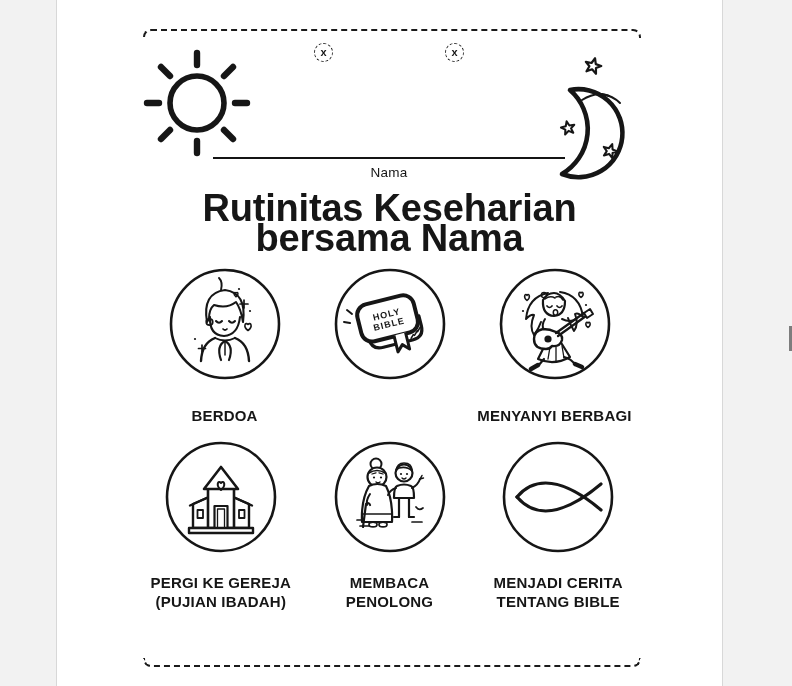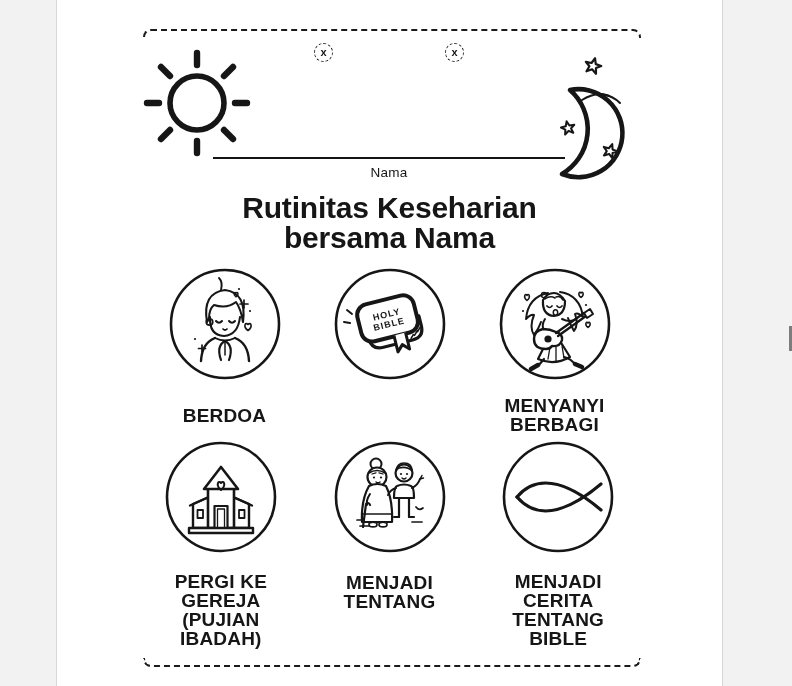--- a/index.html
+++ b/index.html
@@ -15,28 +15,28 @@
             border-radius:0 0 8px 8px;}
   .cutmark{position:absolute;width:19px;height:19px;border:1.6px dashed #222;border-radius:50%;
            display:flex;align-items:center;justify-content:center;font-size:11px;font-weight:700;
            line-height:1;box-sizing:border-box;top:43px;}
   .cutmark.m1{left:257px;} .cutmark.m2{left:388px;}
   .sun{position:absolute;left:82px;top:45px;}
   .moon{position:absolute;left:483px;top:50px;}
   .name-line{position:absolute;left:156px;top:157px;width:352px;border-top:2.5px solid #141414;}
   .name-label{position:absolute;left:156px;top:165px;width:352px;text-align:center;
               font-size:13.5px;font-weight:400;letter-spacing:.3px;}
-  .title{position:absolute;top:193px;left:0;right:0;text-align:center;font-size:30px;
+  .title{position:absolute;top:193px;left:0;right:0;text-align:center;font-size:38px;
          font-weight:800;letter-spacing:-.2px;line-height:30px;}
   .row{position:absolute;left:50%;transform:translateX(-50%);width:490px;display:flex;
        justify-content:space-between;}
   .row1{top:267px;} .row2{top:440px;gap:16px;}
   .cell{width:160px;display:flex;flex-direction:column;align-items:center;}
   .activity-label{margin-top:14px;min-height:40px;display:flex;flex-direction:column;
-                  justify-content:center;text-align:center;font-size:19px;font-weight:700;
+                  justify-content:center;text-align:center;font-size:15px;font-weight:700;
                   letter-spacing:.2px;line-height:19px;}
   .row2 .activity-label{margin-top:18px;}
   svg{display:block;}
   .ink{stroke:#161616;fill:none;stroke-linecap:round;stroke-linejoin:round;}
   .scroll-thumb{position:absolute;right:0;top:326px;width:3px;height:25px;background:#7d7d7d;}
 </style>
 </head>
 <body>
 
 <div class="viewport">
@@ -222,21 +222,21 @@
             <path d="M 69 38 q 2 2 4 0" stroke-width="1.4"></path>
             <path d="M 64 46 Q 61 47 61 58 L 81 58 Q 81 47 78 46 Q 71 43 64 46 Z" fill="#ffffff" stroke-width="2.2"></path>
             <path d="M 63 48 Q 57 50 55 55"></path>
             <path d="M 79 48 Q 85 45 87 39"></path>
             <path d="M 87 39 l 2 -3.5 M 87 39 l 3.5 -1" stroke-width="1.5"></path>
             <path d="M 66 58 L 66 77 M 76 58 L 76 77" stroke-width="2.2"></path>
             <path d="M 66 77 H 61 M 76 77 H 81" stroke-width="2.2"></path>
           </g>
         </svg>
         <div class="activity-label">
-          <span>MENJADI TENTANG</span>
+          <span>MEMBACA PENOLONG</span>
           <span></span>
         </div>
       </div>
 
       <div class="cell">
         <svg width="114" height="114" viewBox="0 0 114 114">
           <circle class="ink" cx="57" cy="57" r="54" stroke-width="2.6"></circle>
           <g class="ink" stroke-width="3.2">
             <path d="M 16 57 C 34 36 62 38 100 70"></path>
             <path d="M 16 57 C 34 78 62 76 100 44"></path>

